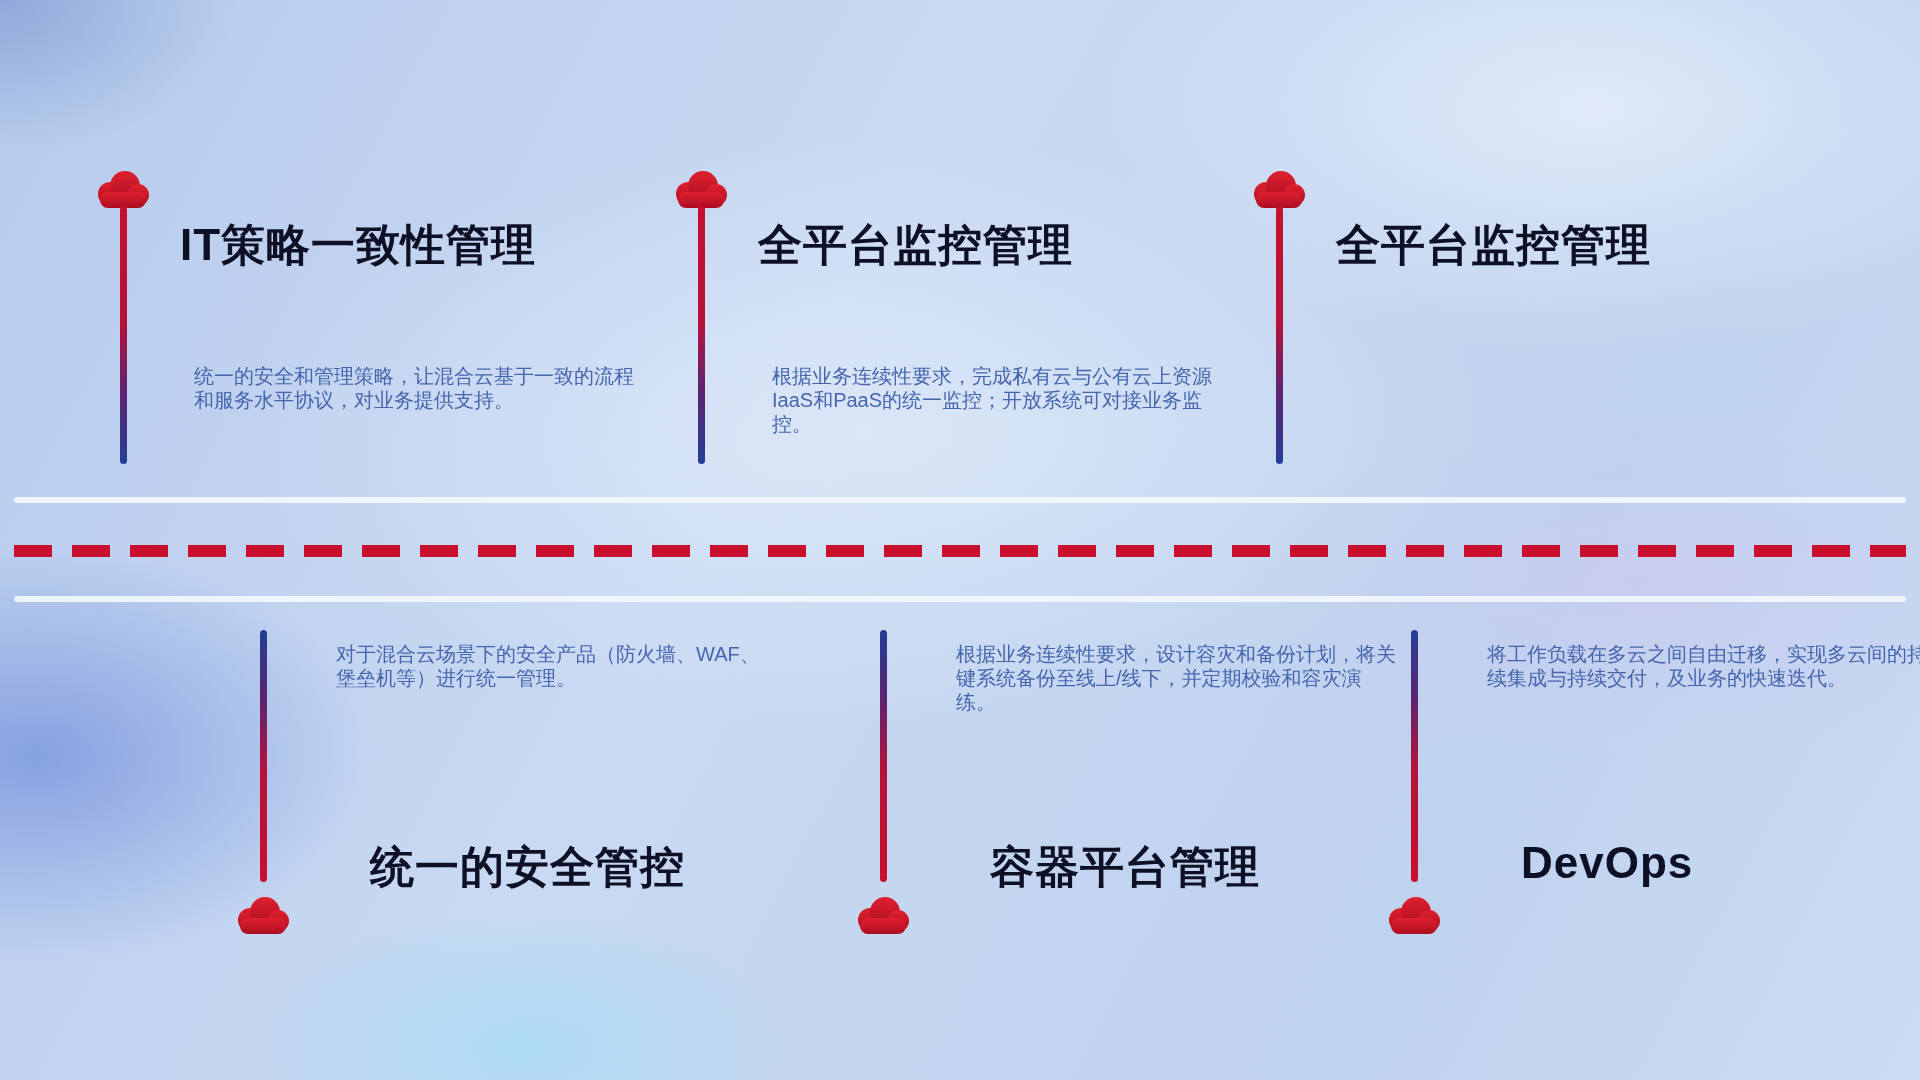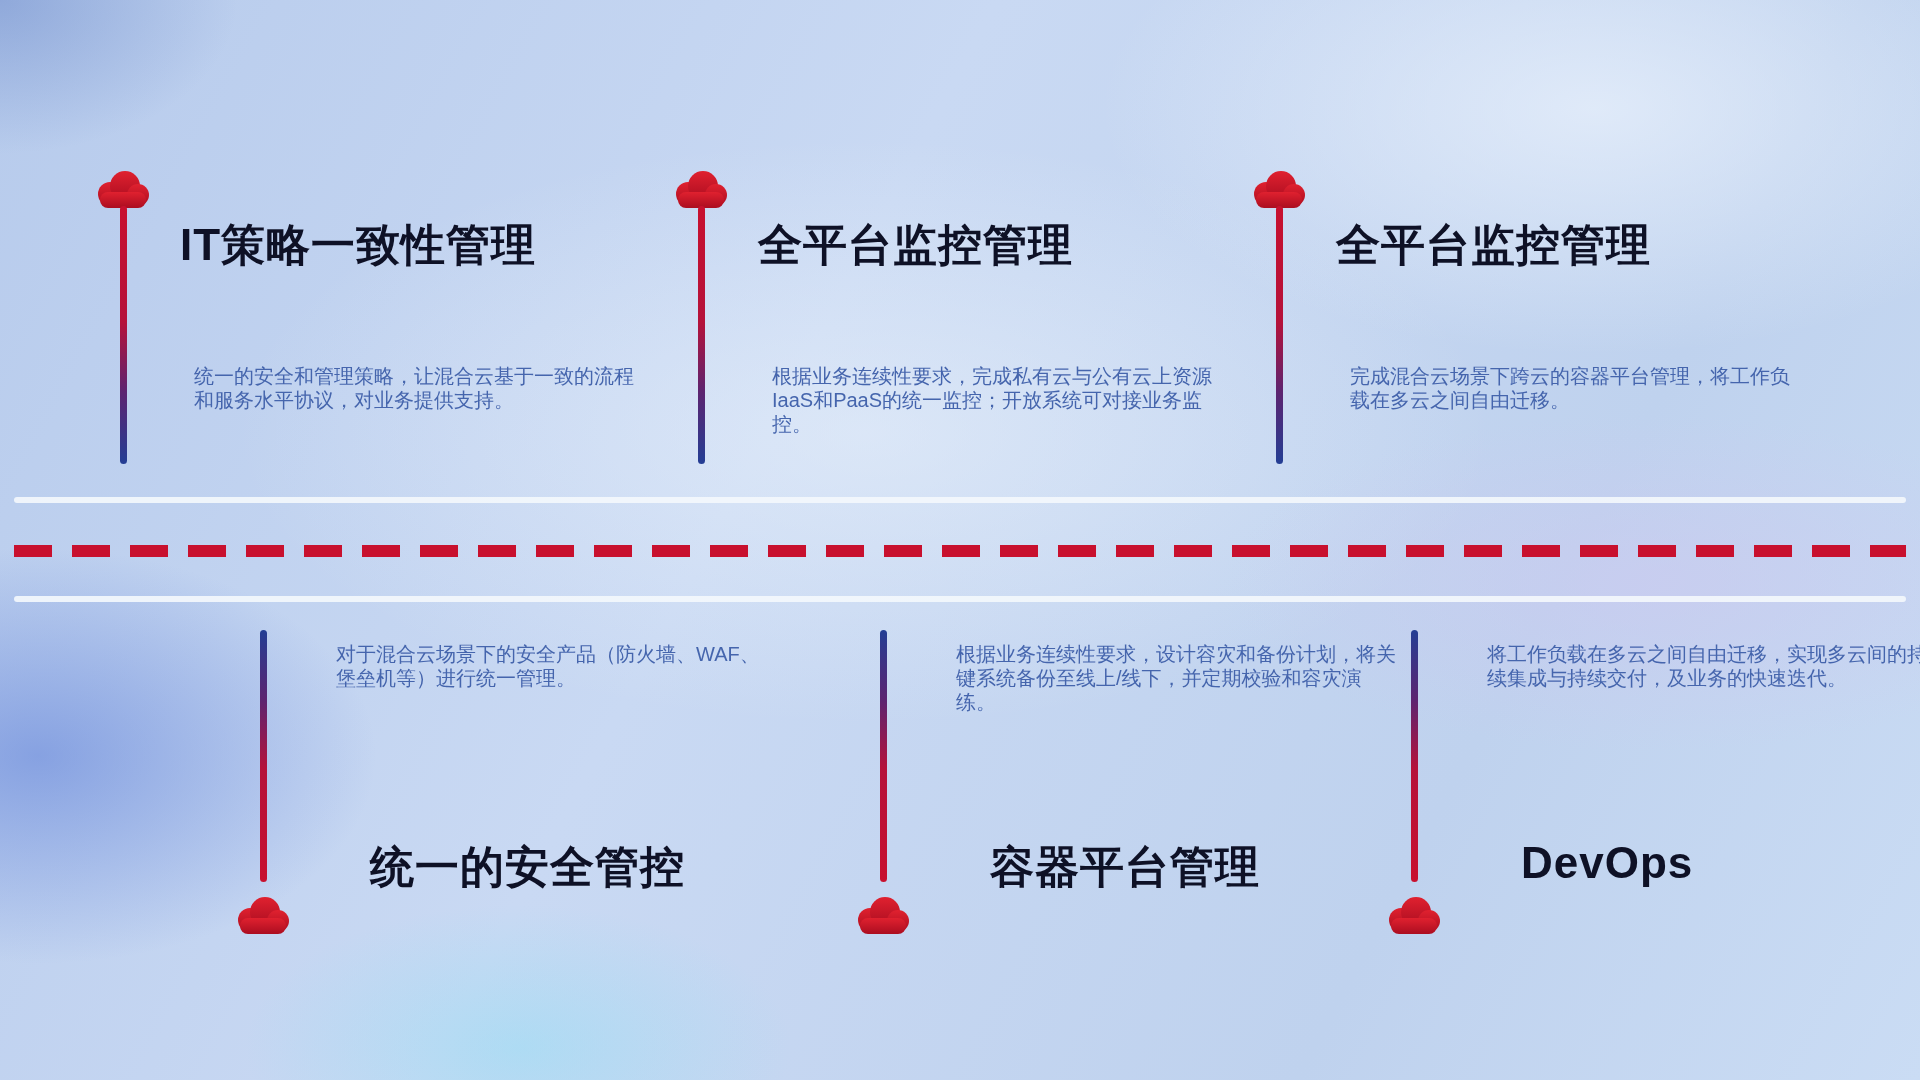--- a/index.html
+++ b/index.html
@@ -132,21 +132,20 @@
             <circle cx="16" cy="26" r="12"></circle>
               <circle cx="31" cy="18" r="15"></circle>
             <circle cx="44" cy="27" r="11"></circle>
               <rect x="6" y="24" width="46" height="16" rx="8"></rect>
           </g>
         </svg>
       </span>
       <span class="vline"></span>
     </div>
     <h2 class="title">全平台监控管理</h2>
-    <p class="desc">完成混合云场景下跨云的容器平台管理，将工作负载在多云之间自由迁移。</p>
   </section>
 
   <section class="item bottom" style="left:234px">
     <div class="pole">
       <span class="vline"></span>
       <span class="cloud">
         <svg viewBox="0 0 58 40" width="58" height="40">
           <g fill="url(#cloudGrad)">
             <circle cx="16" cy="26" r="12"></circle>
               <circle cx="31" cy="18" r="15"></circle>

